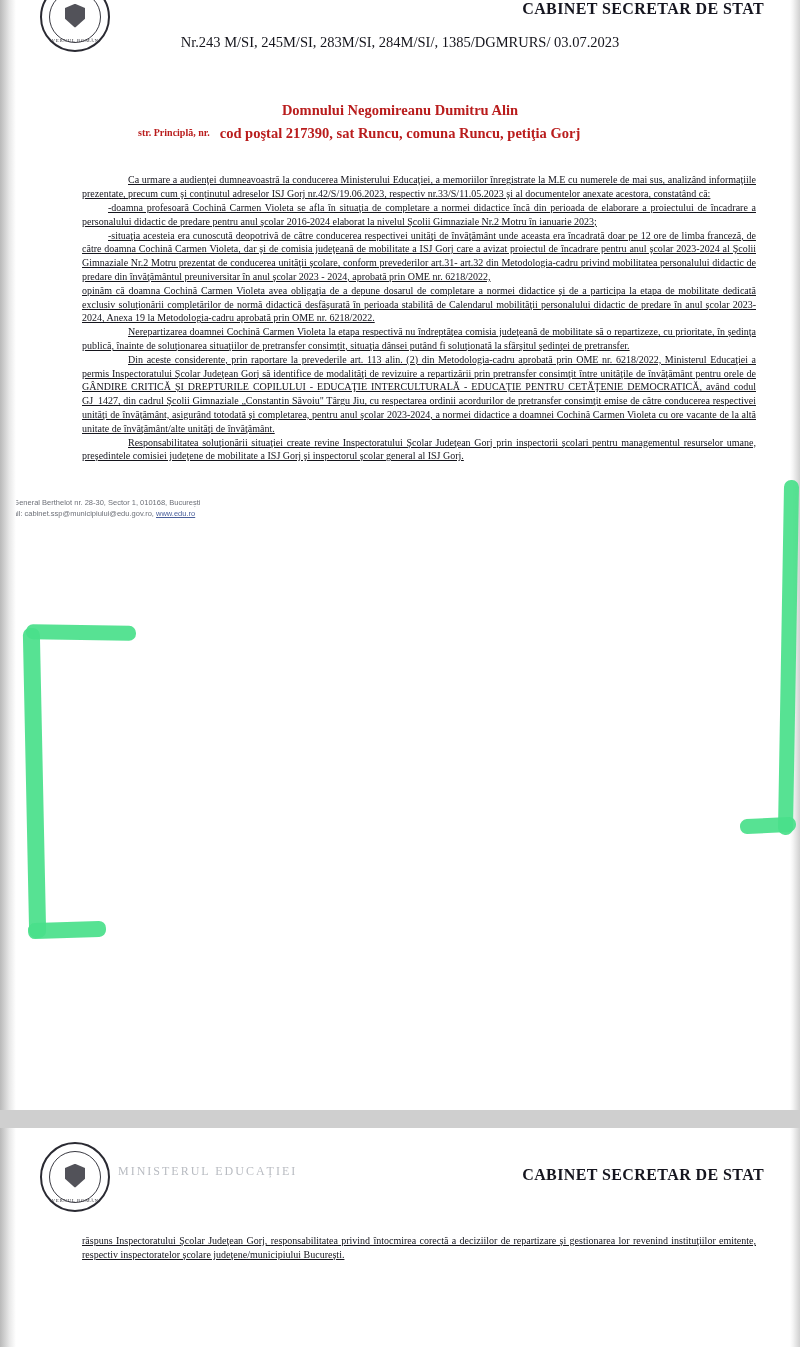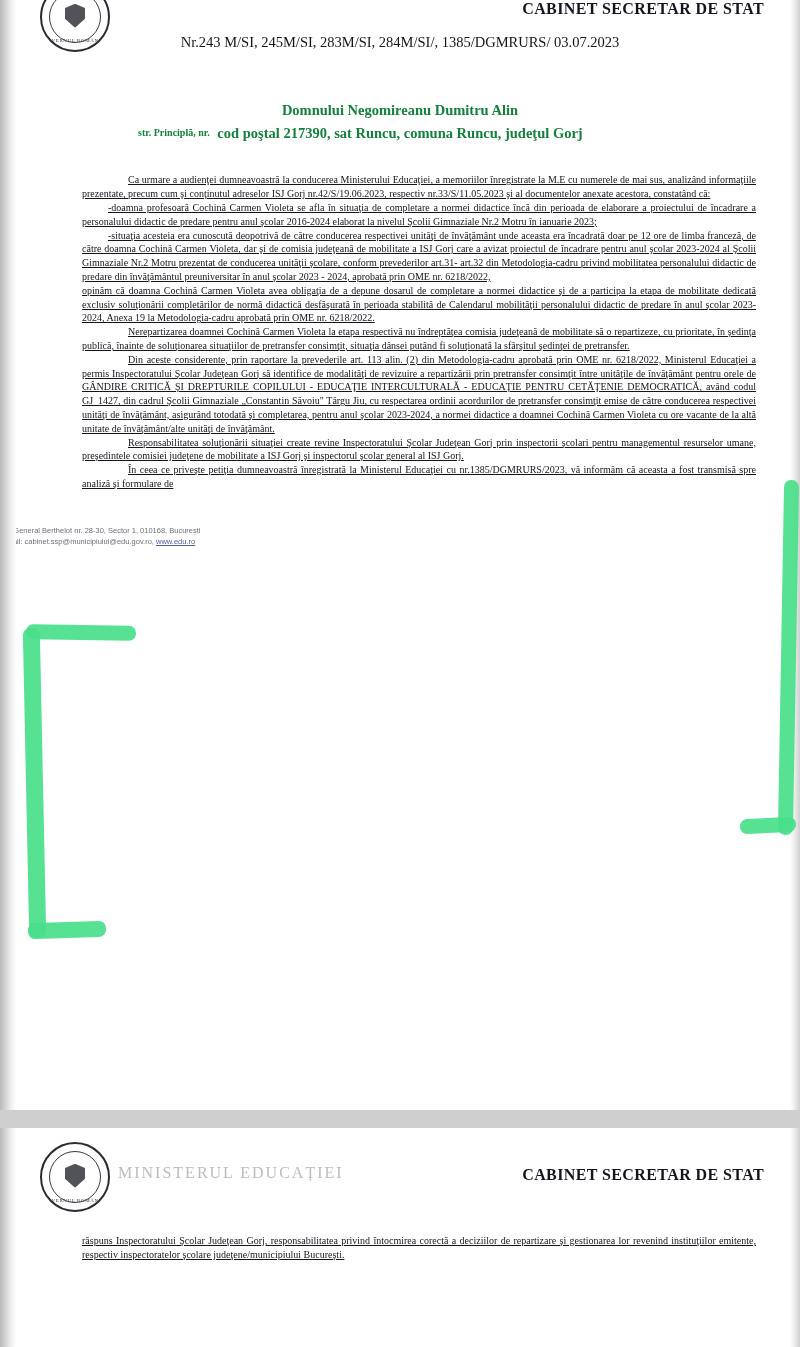--- a/index.html
+++ b/index.html
@@ -107,42 +107,42 @@
     text-align: center;
     font-size: 5px;
     letter-spacing: 0.6px;
     color: #33333b;
     font-family: "Liberation Serif", serif;
   }
   .ministry-wordmark {
     position: absolute;
     left: 118px;
     top: 8px;
-    font-size: 16px;
+    font-size: 12px;
     letter-spacing: 2px;
     color: #b9bcc2;
     font-variant: small-caps;
     font-family: "Liberation Serif", serif;
     filter: blur(0.5px);
   }
 
   .doc-number {
     text-align: center;
     font-size: 14.5px;
     color: #15151c;
     font-family: "Liberation Serif", serif;
   }
 
   .addressee {
     margin-top: 48px;
     position: relative;
     text-align: center;
     font-weight: bold;
     font-size: 14.5px;
-    color: #15803d;
+    color: #b91c1c;
     line-height: 1.6;
   }
   .addressee .street-left {
     position: absolute;
     left: 138px;
     top: 26px;
     font-weight: bold;
     font-size: 10px;
   }
 
@@ -243,33 +243,32 @@
       <div class="crest"></div>
       <div class="ring-text">GUVERNUL ROMÂNIEI</div>
     </div>
     <div class="dept-title">CABINET SECRETAR DE STAT</div>
   </div>
 
   <div class="doc-number">Nr.243 M/SI, 245M/SI, 283M/SI, 284M/SI/, 1385/DGMRURS/ 03.07.2023</div>
 
   <div class="addressee">
     <div>Domnului Negomireanu Dumitru Alin</div>
-    <div>cod poştal 217390, sat Runcu, comuna Runcu, judeţul Gorj</div>
+    <div>cod poştal 217390, sat Runcu, comuna Runcu, petiţia Gorj</div>
     <div class="street-left">str. Principlă, nr.</div>
   </div>
 
   <div class="body">
     <p>Ca urmare a audienţei dumneavoastră la conducerea Ministerului Educaţiei, a memoriilor înregistrate la M.E cu numerele de mai sus, analizând informaţiile prezentate, precum cum şi conţinutul adreselor ISJ Gorj nr.42/S/19.06.2023, respectiv nr.33/S/11.05.2023 şi al documentelor anexate acestora, constatând că:</p>
     <p class="dash">-doamna profesoară Cochină Carmen Violeta se afla în situaţia de completare a normei didactice încă din perioada de elaborare a proiectului de încadrare a personalului didactic de predare pentru anul şcolar 2016-2024 elaborat la nivelul Şcolii Gimnaziale Nr.2 Motru în ianuarie 2023;</p>
     <p class="dash">-situaţia acesteia era cunoscută deopotrivă de către conducerea respectivei unităţi de învăţământ unde aceasta era încadrată doar pe 12 ore de limba franceză, de către doamna Cochină Carmen Violeta, dar şi de comisia judeţeană de mobilitate a ISJ Gorj care a avizat proiectul de încadrare pentru anul şcolar 2023-2024 al Şcolii Gimnaziale Nr.2 Motru prezentat de conducerea unităţii şcolare, conform prevederilor art.31- art.32 din Metodologia-cadru privind mobilitatea personalului didactic de predare din învăţământul preuniversitar în anul şcolar 2023 - 2024, aprobată prin OME nr. 6218/2022,</p>
     <p class="noindent">opinăm că doamna Cochină Carmen Violeta avea obligaţia de a depune dosarul de completare a normei didactice şi de a participa la etapa de mobilitate dedicată exclusiv soluţionării completărilor de normă didactică desfăşurată în perioada stabilită de Calendarul mobilităţii personalului didactic de predare în anul şcolar 2023-2024, Anexa 19 la Metodologia-cadru aprobată prin OME nr. 6218/2022.</p>
     <p>Nerepartizarea doamnei Cochină Carmen Violeta la etapa respectivă nu îndreptăţea comisia judeţeană de mobilitate să o repartizeze, cu prioritate, în şedinţa publică, înainte de soluţionarea situaţiilor de pretransfer consimţit, situaţia dânsei putând fi soluţionată la sfârşitul şedinţei de pretransfer.</p>
     <p>Din aceste considerente, prin raportare la prevederile art. 113 alin. (2) din Metodologia-cadru aprobată prin OME nr. 6218/2022, Ministerul Educaţiei a permis Inspectoratului Şcolar Judeţean Gorj să identifice de modalităţi de revizuire a repartizării prin pretransfer consimţit între unităţile de învăţământ pentru orele de GÂNDIRE CRITICĂ ŞI DREPTURILE COPILULUI - EDUCAŢIE INTERCULTURALĂ - EDUCAŢIE PENTRU CETĂŢENIE DEMOCRATICĂ, având codul GJ_1427, din cadrul Şcolii Gimnaziale „Constantin Săvoiu" Târgu Jiu, cu respectarea ordinii acordurilor de pretransfer consimţit emise de către conducerea respectivei unităţi de învăţământ, asigurând totodată şi completarea, pentru anul şcolar 2023-2024, a normei didactice a doamnei Cochină Carmen Violeta cu ore vacante de la altă unitate de învăţământ/alte unităţi de învăţământ.</p>
     <p>Responsabilitatea soluţionării situaţiei create revine Inspectoratului Şcolar Judeţean Gorj prin inspectorii şcolari pentru managementul resurselor umane, preşedintele comisiei judeţene de mobilitate a ISJ Gorj şi inspectorul şcolar general al ISJ Gorj.</p>
-    <p>În ceea ce priveşte petiţia dumneavoastră înregistrată la Ministerul Educaţiei cu nr.1385/DGMRURS/2023, vă informăm că aceasta a fost transmisă spre analiză şi formulare de</p>
   </div>
 
   <div class="footer-contact">
     <div>Str. General Berthelot nr. 28-30, Sector 1, 010168, București</div>
     <div>
       <span>e-mail: cabinet.ssp@municipiului@edu.gov.ro,</span>
       <span class="link">www.edu.ro</span>
     </div>
   </div>
 

